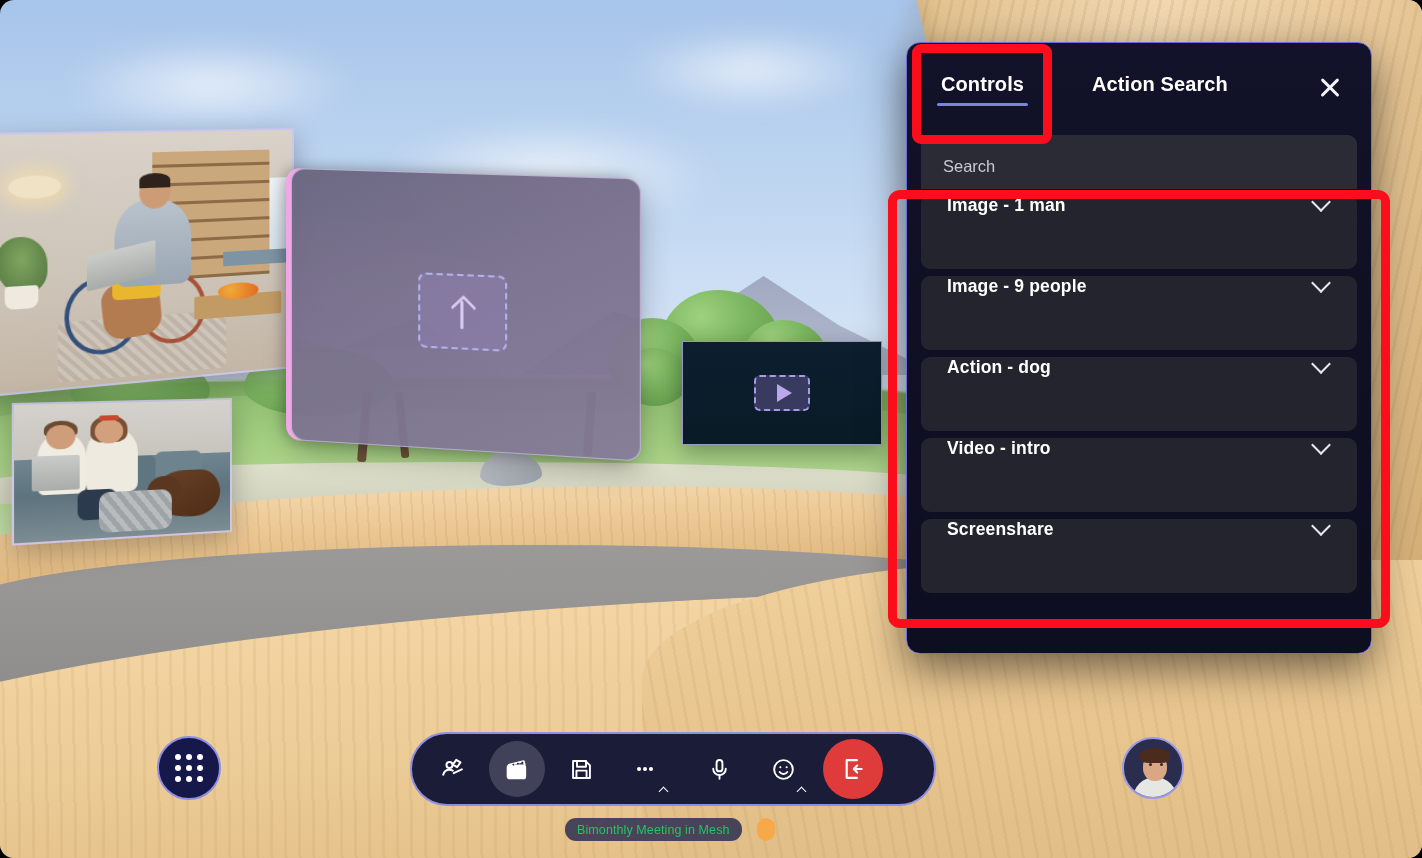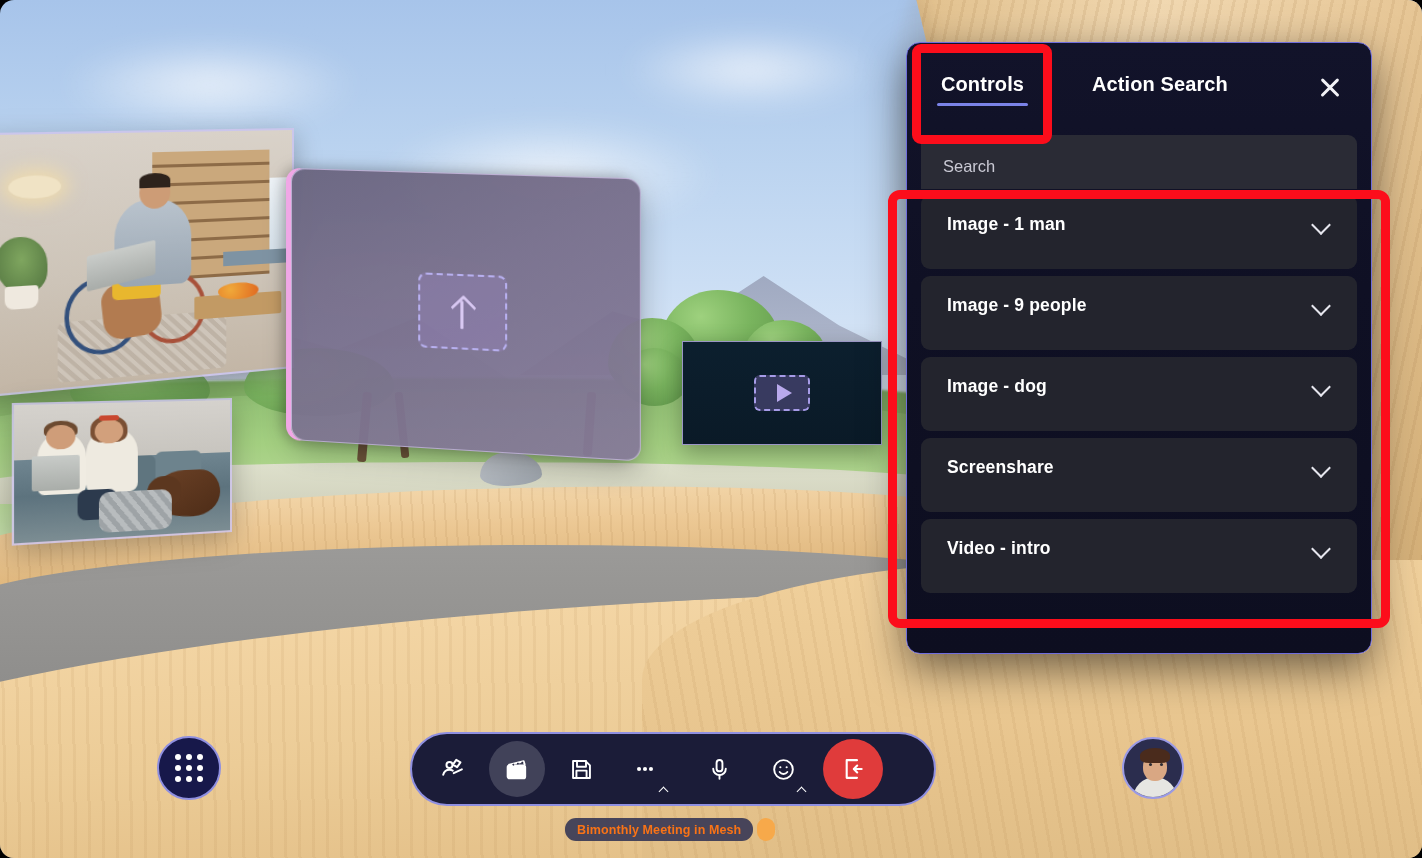--- a/index.html
+++ b/index.html
@@ -260,21 +260,21 @@
     color: #d946ef; font-size: 16.5px; width: 100%;
     font-family: "Liberation Sans", sans-serif;
     margin-top: 8px;
   }
   .search-row input::placeholder { color: #c9c9d4; }
 
   .list-wrap { padding: 6px 14px 14px 14px; }
   .list-item {
     height: 74px; margin-bottom: 7px;
     background: #23242d; border-radius: 9px;
-    display: flex; align-items: center; justify-content: space-between;
+    display: flex; align-items: flex-start; justify-content: space-between;
     padding: 0 24px 16px 26px; cursor: pointer;
   }
   .list-item:last-child { margin-bottom: 0; }
   .list-label { color: #ffffff; font-size: 17.5px; font-weight: bold; letter-spacing: .15px; }
   .chev { width: 20px; height: 12px; position: relative; }
   .chev::before {
     content:""; position:absolute; left: 1px; top: 0px; width: 12px; height: 12px;
     border-right: 2.6px solid #e6e6ee; border-bottom: 2.6px solid #e6e6ee;
     transform: rotate(45deg);
   }
@@ -315,21 +315,21 @@
   }
   .caret::before {
     content:""; position:absolute; left:0; top:3px; width:6px; height:6px;
     border-left: 1.8px solid #fff; border-top: 1.8px solid #fff; transform: rotate(45deg);
   }
 
   .meeting-pill {
     position: absolute; left: 565px; top: 818px; height: 23px;
     background: rgba(58,58,86,.92); border-radius: 11px;
     display: flex; align-items: center; padding: 0 12px;
-    color: #f97316; font-size: 12.5px; font-weight: bold; letter-spacing: .1px;
+    color: #22c55e; font-size: 12.5px; font-weight: normal; letter-spacing: .1px;
   }
   .speaking-dot {
     position: absolute; left: 757px; top: 818px; width: 18px; height: 23px;
     background: #f7a94a; border-radius: 9px;
   }
 
   .avatar-btn {
     position: absolute; left: 1122px; top: 737px; width: 62px; height: 62px;
     border-radius: 50%; border: 2px solid #9a9ae6; overflow: hidden;
     background: #2b2d4e; cursor: pointer;
@@ -457,29 +457,29 @@
     <div class="list-wrap">
       <div class="list-item">
         <span class="list-label">Image - 1 man</span>
         <span class="chev"></span>
       </div>
       <div class="list-item">
         <span class="list-label">Image - 9 people</span>
         <span class="chev"></span>
       </div>
       <div class="list-item">
-        <span class="list-label">Image - dog</span>
+        <span class="list-label">Action - dog</span>
+        <span class="chev"></span>
+      </div>
+      <div class="list-item">
+        <span class="list-label">Video - intro</span>
         <span class="chev"></span>
       </div>
       <div class="list-item">
         <span class="list-label">Screenshare</span>
-        <span class="chev"></span>
-      </div>
-      <div class="list-item">
-        <span class="list-label">Video - intro</span>
         <span class="chev"></span>
       </div>
     </div>
   </div>
 
   <div class="redbox redbox-tab"></div>
   <div class="redbox redbox-list"></div>
 
   <div class="apps-btn">
     <i></i>

